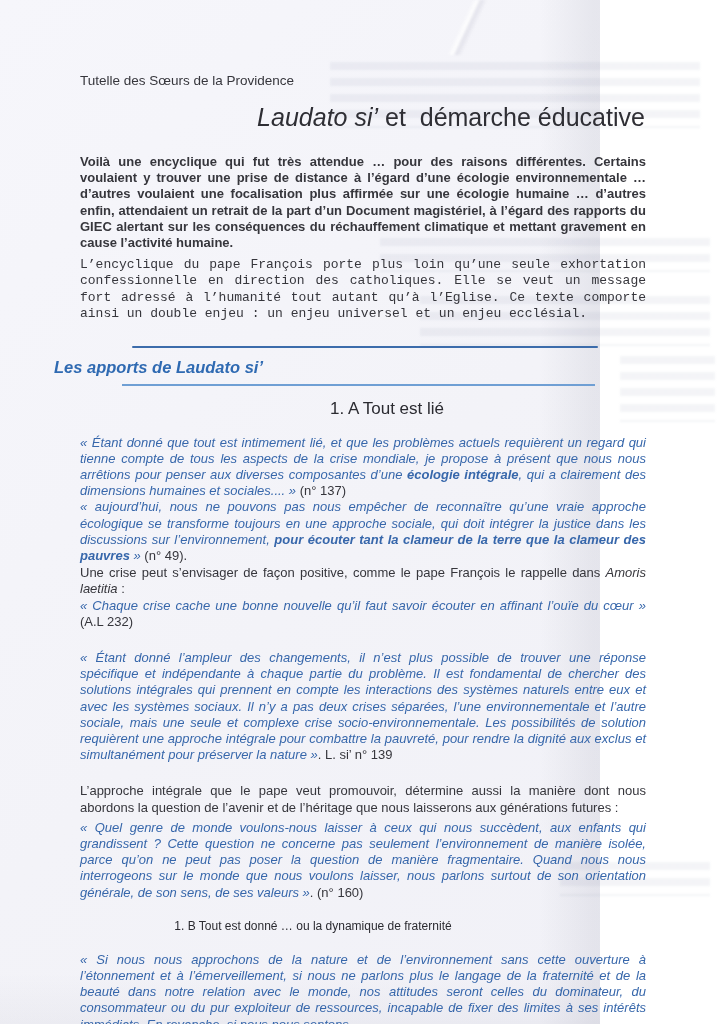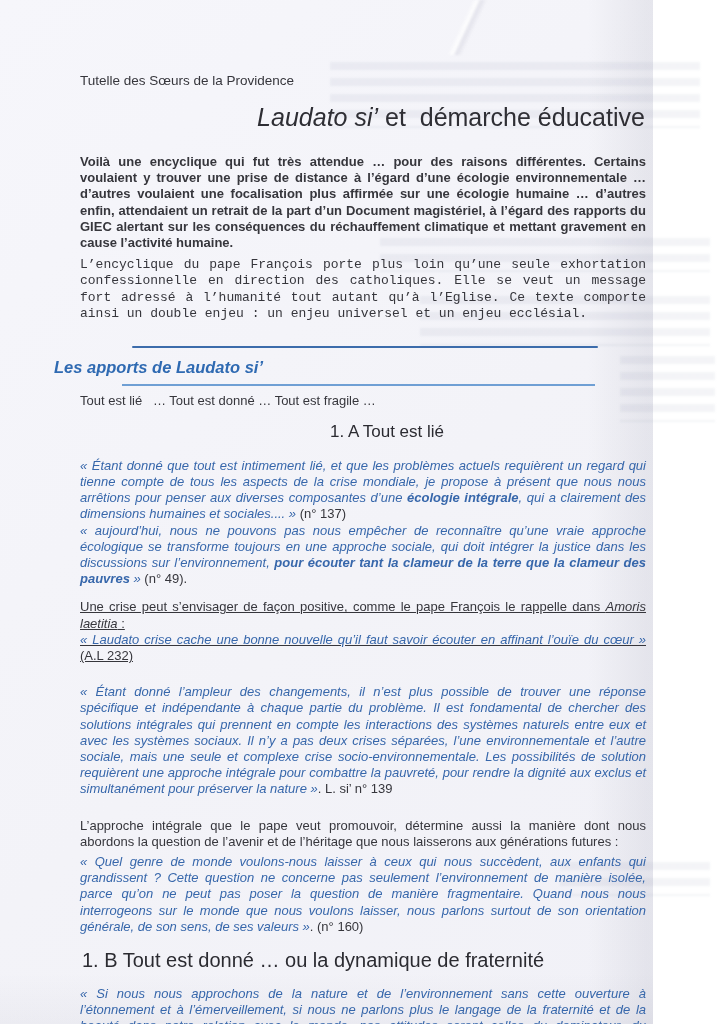--- a/index.html
+++ b/index.html
@@ -5,21 +5,21 @@
   html, body {
     margin: 0;
     padding: 0;
     width: 725px;
     height: 1024px;
     overflow: hidden;
     font-family: "Liberation Sans", sans-serif;
   }
   .paper {
     position: relative;
-    width: 653px;
+    width: 600px;
     height: 1024px;
     background:
       linear-gradient(to right, rgba(255,255,255,0) 90%, rgba(110,112,135,0.10) 99%),
       linear-gradient(to bottom, rgba(255,255,255,0) 95%, rgba(120,120,140,0.06) 100%),
       linear-gradient(135deg, #f6f6fb 0%, #f3f3f8 55%, #f1f1f7 100%);
     color: #36363c;
   }
   
   .crease {
     position: absolute;
@@ -95,31 +95,31 @@
   .h-section-a {
     margin-top: 12px;
     padding-left: 48px;
     font-size: 17px;
     line-height: 22px;
     color: #2b2b31;
     text-align: center;
   }
   .h-section-b {
     margin-top: 14px;
-    font-size: 20px;
+    font-size: 12px;
     line-height: 22px;
     color: #2b2b31;
     text-align: center;
     transform: translateX(-50px);
   }
   .quote { color: #3767ab; font-style: italic; }
   .quote .q-bold { font-weight: bold; }
   .ref { color: #36363c; font-style: normal; }
   .m4  { margin-top: 4px; }
-  .m12 { margin-top: 12px; text-decoration: underline; }
+  .m12 { margin-top: 1px; }
   .m20 { margin-top: 20px; }
   .m2  { margin-top: 15px; }
   .i { font-style: italic; }
 </style>
 </head>
 <body>
 
 <div class="paper">
 
   <div class="crease"></div>
@@ -136,30 +136,29 @@
 
     <div class="doc-title"><span class="t-italic">Laudato si’</span><span> et  démarche éducative</span></div>
 
     <p class="p-intro1">Voilà une encyclique qui fut très attendue … pour des raisons différentes. Certains voulaient y trouver une prise de distance à l’égard d’une écologie environnementale … d’autres voulaient une focalisation plus affirmée sur une écologie humaine … d’autres enfin, attendaient un retrait de la part d’un Document magistériel, à l’égard des rapports du GIEC alertant sur les conséquences du réchauffement climatique et mettant gravement en cause l’activité humaine.</p>
     <p class="p-intro2">L’encyclique du pape François porte plus loin qu’une seule exhortation confessionnelle en direction des catholiques. Elle se veut un message fort adressé à l’humanité tout autant qu’à l’Eglise. Ce texte comporte ainsi un double enjeu : un enjeu universel et un enjeu ecclésial.</p>
 
     <div class="rule-top"></div>
     <div class="apports-heading">Les apports de Laudato si’</div>
     <div class="rule-bottom"></div>
 
-    <p class="tagline">Tout est lié   … Tout est donné … Tout est fragile …</p>
 
     <h2 class="h-section-a" style="font-weight:normal; margin-bottom:0;">1. A Tout est lié</h2>
 
     <p class="quote m2"><span>« Étant donné que tout est intimement lié, et que les problèmes actuels requièrent un regard qui tienne compte de tous les aspects de la crise mondiale, je propose à présent que nous nous arrêtions pour penser aux diverses composantes d’une </span><span class="q-bold">écologie intégrale</span><span>, qui a clairement des dimensions humaines et sociales.... »</span><span class="ref"> (n° 137)</span></p>
 
     <p class="quote"><span>« aujourd’hui, nous ne pouvons pas nous empêcher de reconnaître qu’une vraie approche écologique se transforme toujours en une approche sociale, qui doit intégrer la justice dans les discussions sur l’environnement, </span><span class="q-bold">pour écouter tant la clameur de la terre que la clameur des pauvres</span><span> »</span><span class="ref"> (n° 49).</span></p>
 
     <p class="m12"><span>Une crise peut s’envisager de façon positive, comme le pape François le rappelle dans </span><span class="i">Amoris laetitia</span><span> :</span><br>
-    <span class="quote">« Laudato crise cache une bonne nouvelle qu’il faut savoir écouter en affinant l’ouïe du cœur »</span><span class="ref"> (A.L 232)</span></p>
+    <span class="quote">« Chaque crise cache une bonne nouvelle qu’il faut savoir écouter en affinant l’ouïe du cœur »</span><span class="ref"> (A.L 232)</span></p>
 
     <p class="quote m20"><span>« Étant donné l’ampleur des changements, il n’est plus possible de trouver une réponse spécifique et indépendante à chaque partie du problème. Il est fondamental de chercher des solutions intégrales qui prennent en compte les interactions des systèmes naturels entre eux et avec les systèmes sociaux. Il n’y a pas deux crises séparées, l’une environnementale et l’autre sociale, mais une seule et complexe crise socio-environnementale. Les possibilités de solution requièrent une approche intégrale pour combattre la pauvreté, pour rendre la dignité aux exclus et simultanément pour préserver la nature »</span><span class="ref">. L. si’ n° 139</span></p>
 
     <p class="m20">L’approche intégrale que le pape veut promouvoir, détermine aussi la manière dont nous abordons la question de l’avenir et de l’héritage que nous laisserons aux générations futures :</p>
 
     <p class="quote m4"><span>« Quel genre de monde voulons-nous laisser à ceux qui nous succèdent, aux enfants qui grandissent ? Cette question ne concerne pas seulement l’environnement de manière isolée, parce qu’on ne peut pas poser la question de manière fragmentaire. Quand nous nous interrogeons sur le monde que nous voulons laisser, nous parlons surtout de son orientation générale, de son sens, de ses valeurs »</span><span class="ref">. (n° 160)</span></p>
 
     <h2 class="h-section-b" style="font-weight:normal; margin-bottom:0;">1. B Tout est donné … ou la dynamique de fraternité</h2>
 
     <p class="quote m2">« Si nous nous approchons de la nature et de l’environnement sans cette ouverture à l’étonnement et à l’émerveillement, si nous ne parlons plus le langage de la fraternité et de la beauté dans notre relation avec le monde, nos attitudes seront celles du dominateur, du consommateur ou du pur exploiteur de ressources, incapable de fixer des limites à ses intérêts immédiats. En revanche, si nous nous sentons</p>

